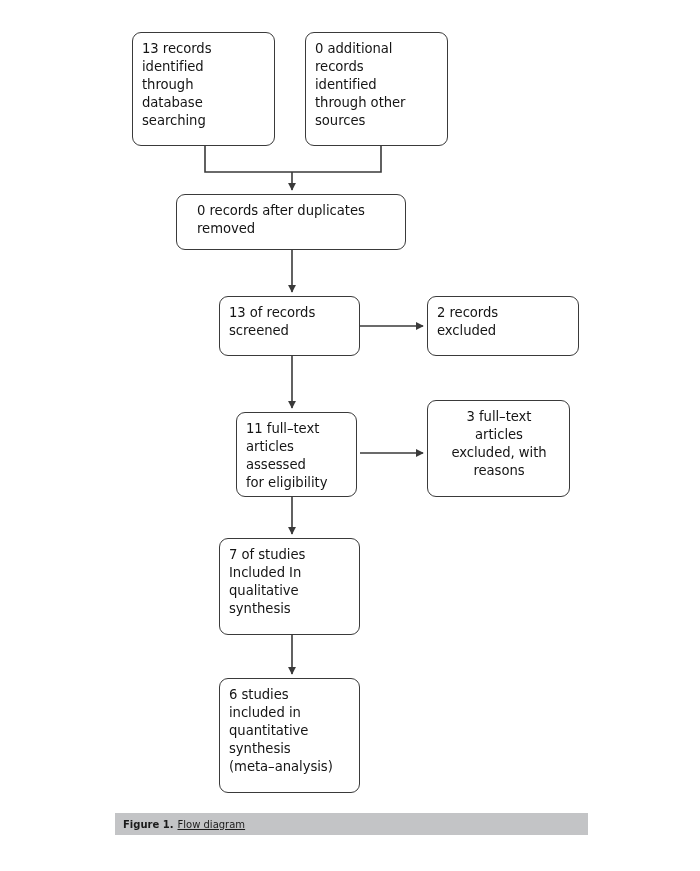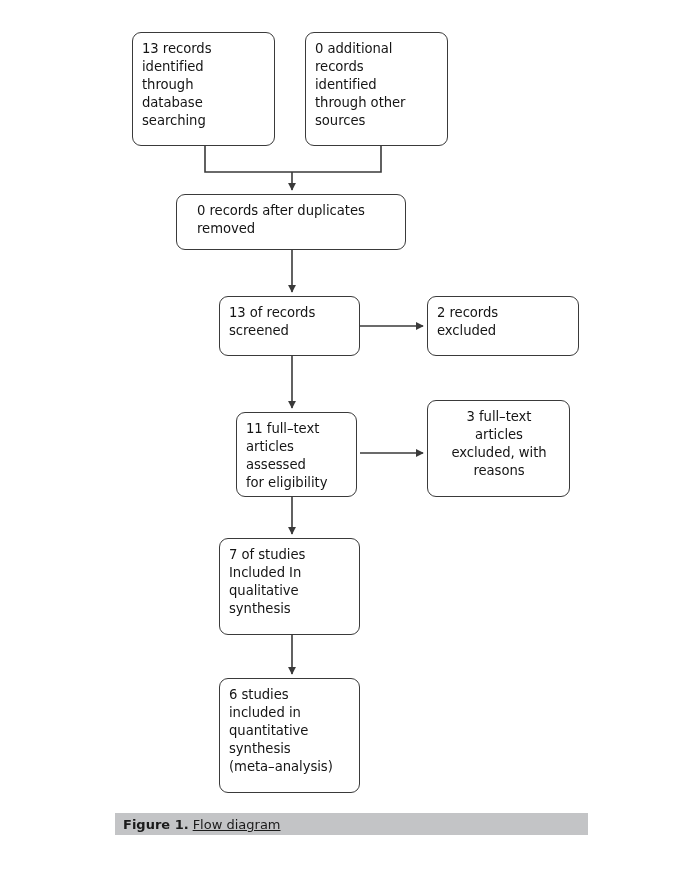--- a/index.html
+++ b/index.html
@@ -54,21 +54,21 @@
     position: absolute;
     left: 115px;
     top: 813px;
     width: 473px;
     height: 22px;
     background: #c3c4c6;
     display: flex;
     align-items: center;
     padding-left: 8px;
     box-sizing: border-box;
-    font-size: 13px;
+    font-size: 10px;
     color: #1b1b1b;
     z-index: 2;
   }
   #figure-caption .cap-label {
     font-weight: bold;
     margin-right: 4px;
   }
   #figure-caption .cap-text {
     font-weight: normal;
     text-decoration: underline;

